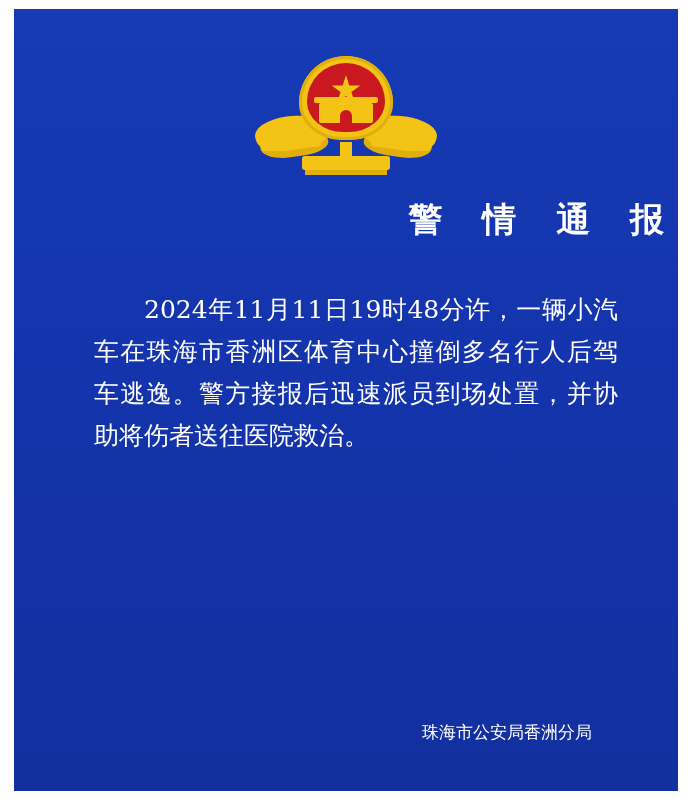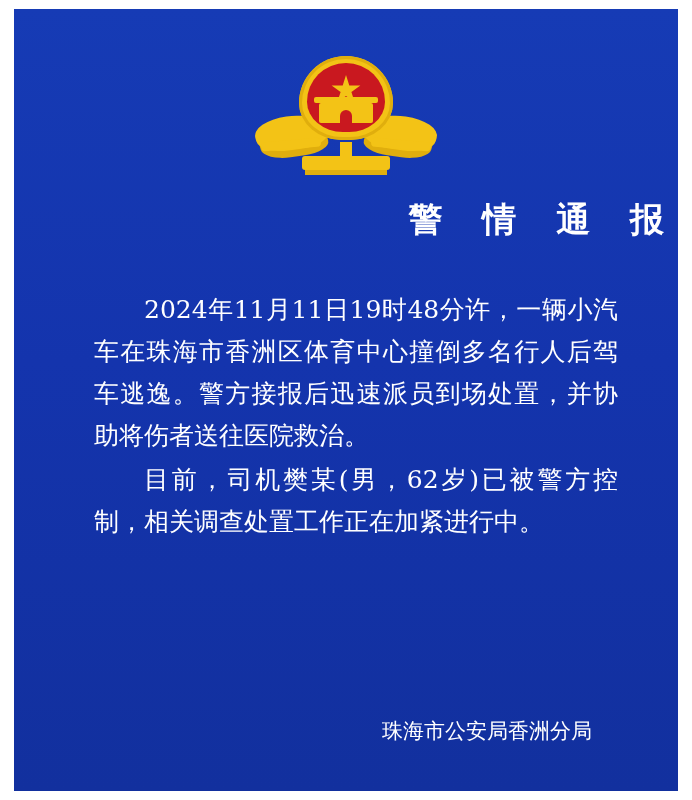--- a/index.html
+++ b/index.html
@@ -188,23 +188,23 @@
   .body-text p {
     margin: 0 0 2px 0;
     text-indent: 2em;
   }
   
   .signature {
     position: absolute;
     right: 86px;
     bottom: 38px;
     text-align: center;
-    font-size: 21px;
+    font-size: 17px;
     line-height: 40px;
-    font-family: Liberation Mono, monospace;
+    font-family: Liberation Sans, sans-serif;
   }
   .signature div { white-space: nowrap; }
 </style>
 </head>
 <body>
 
 <div class="page">
   <div class="notice-card">
 
     <div class="emblem-wrap">
@@ -220,21 +220,20 @@
         </div>
         <div class="pillar"></div>
         <div class="base"></div>
       </div>
     </div>
 
     <div class="title">警 情 通 报</div>
 
     <div class="body-text">
       <p>2024年11月11日19时48分许，一辆小汽车在珠海市香洲区体育中心撞倒多名行人后驾车逃逸。警方接报后迅速派员到场处置，并协助将伤者送往医院救治。</p>
-      <p>目前，司机樊某(男，62岁)已被警方控制，相关调查处置工作正在加紧进行中。</p>
     </div>
 
     <div class="signature">
       <div>珠海市公安局香洲分局</div>
     </div>
 
   </div>
 </div>
 
 </body></html>

